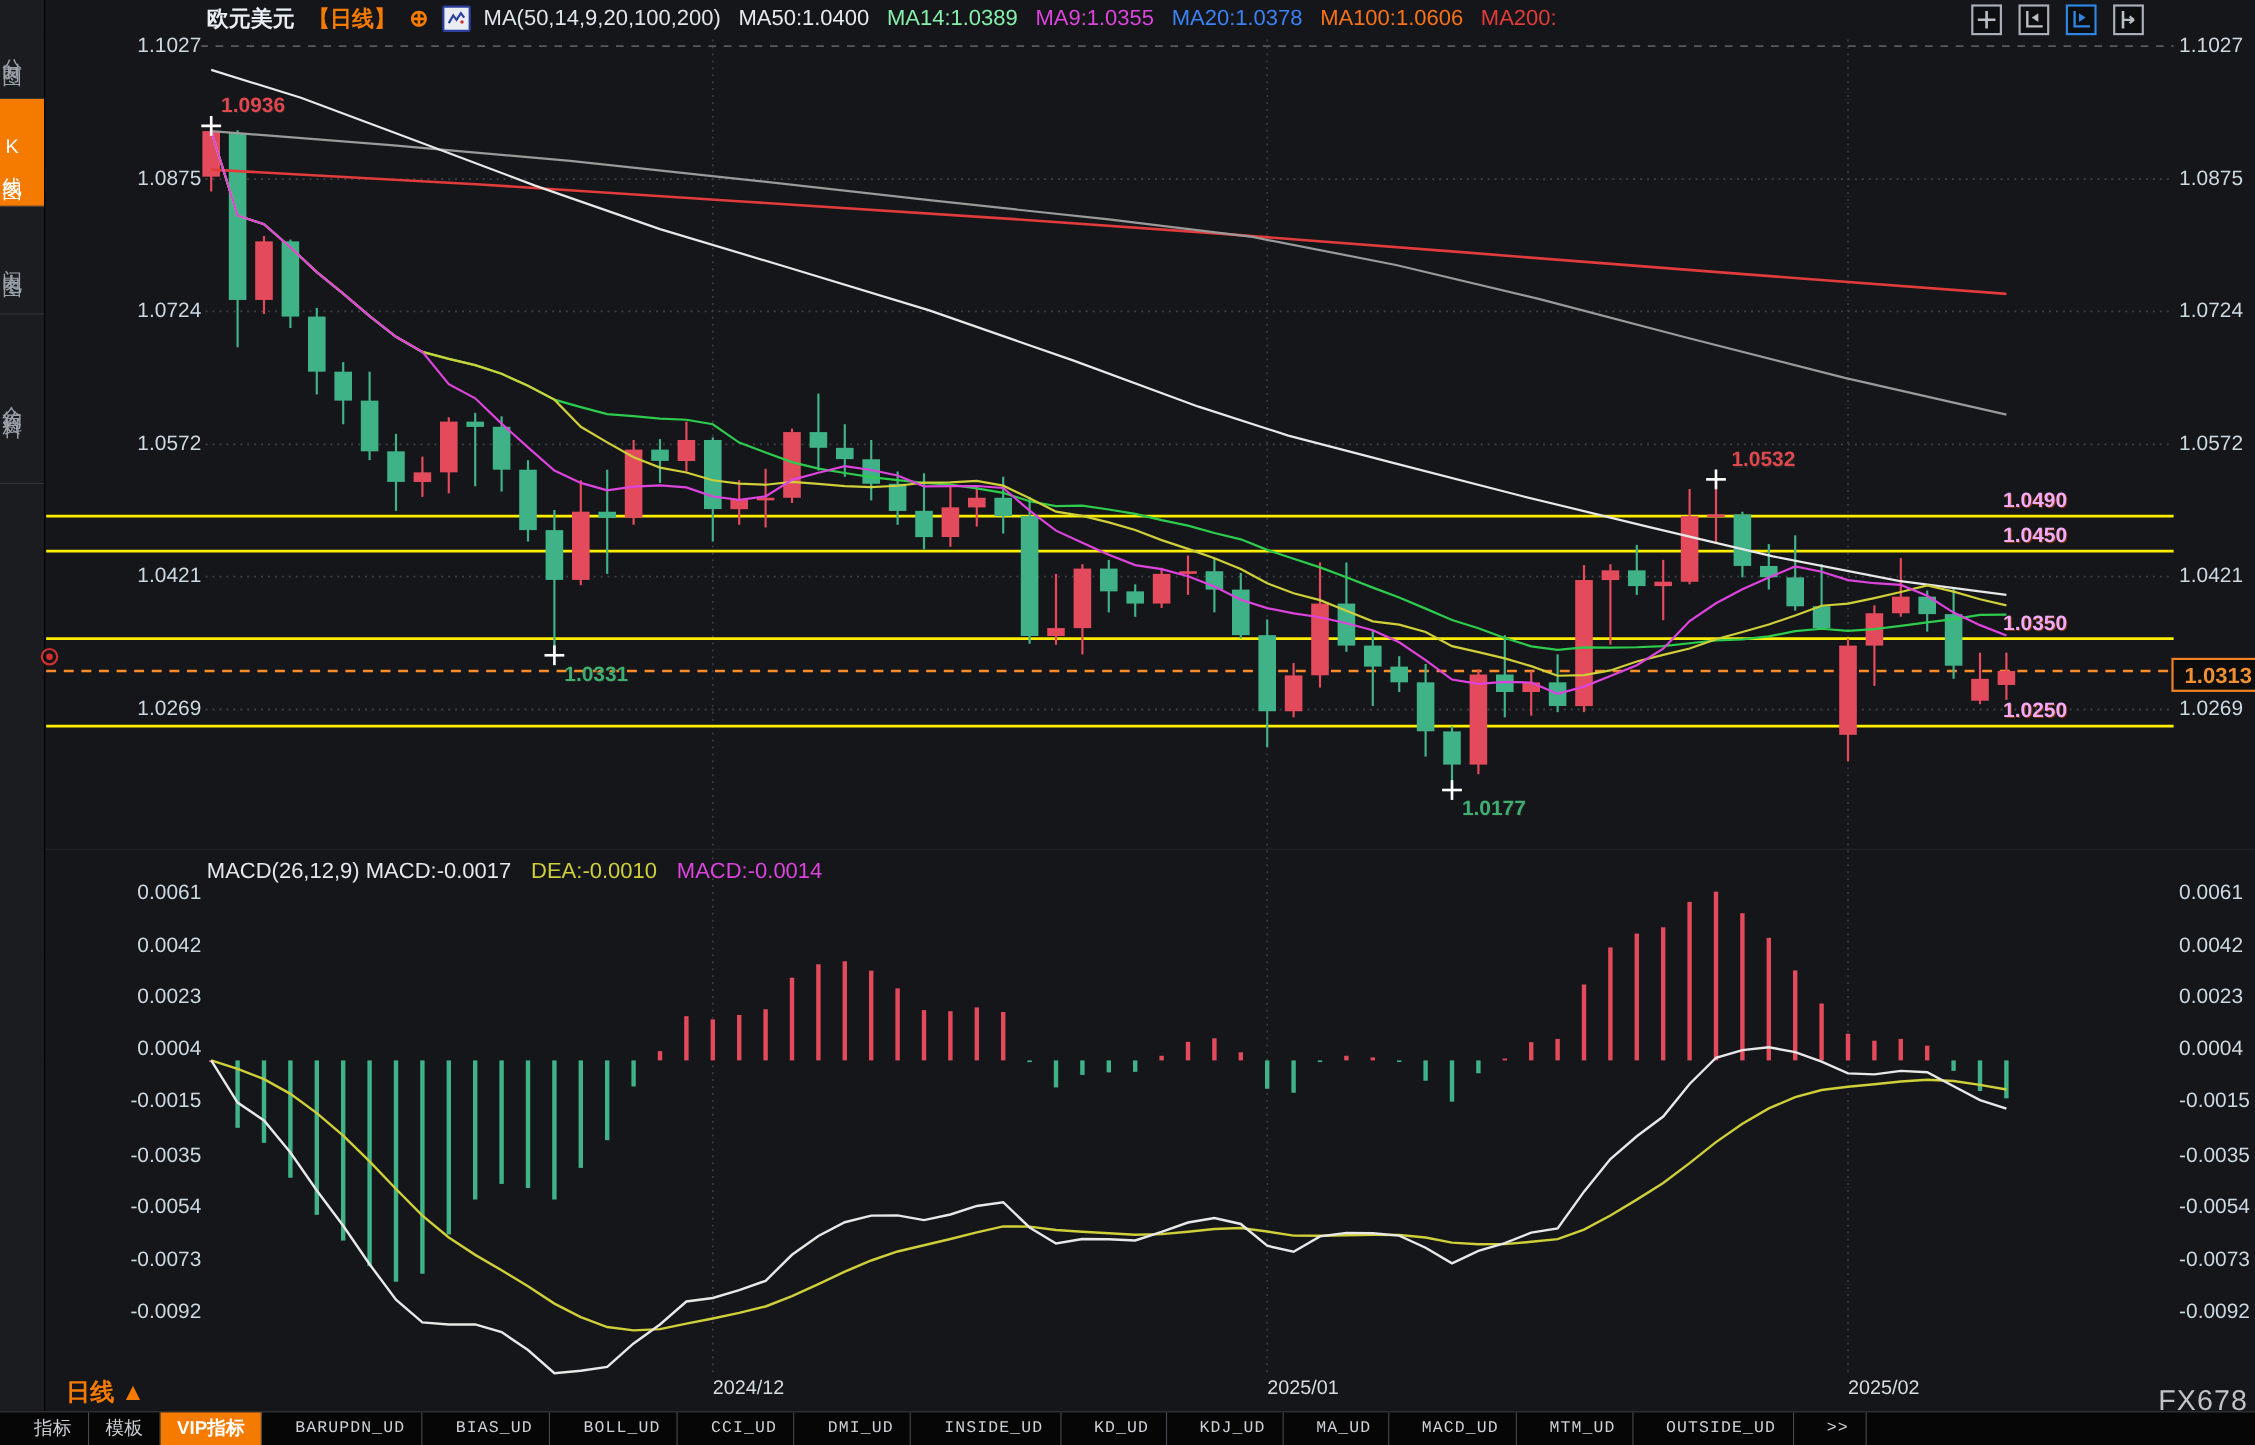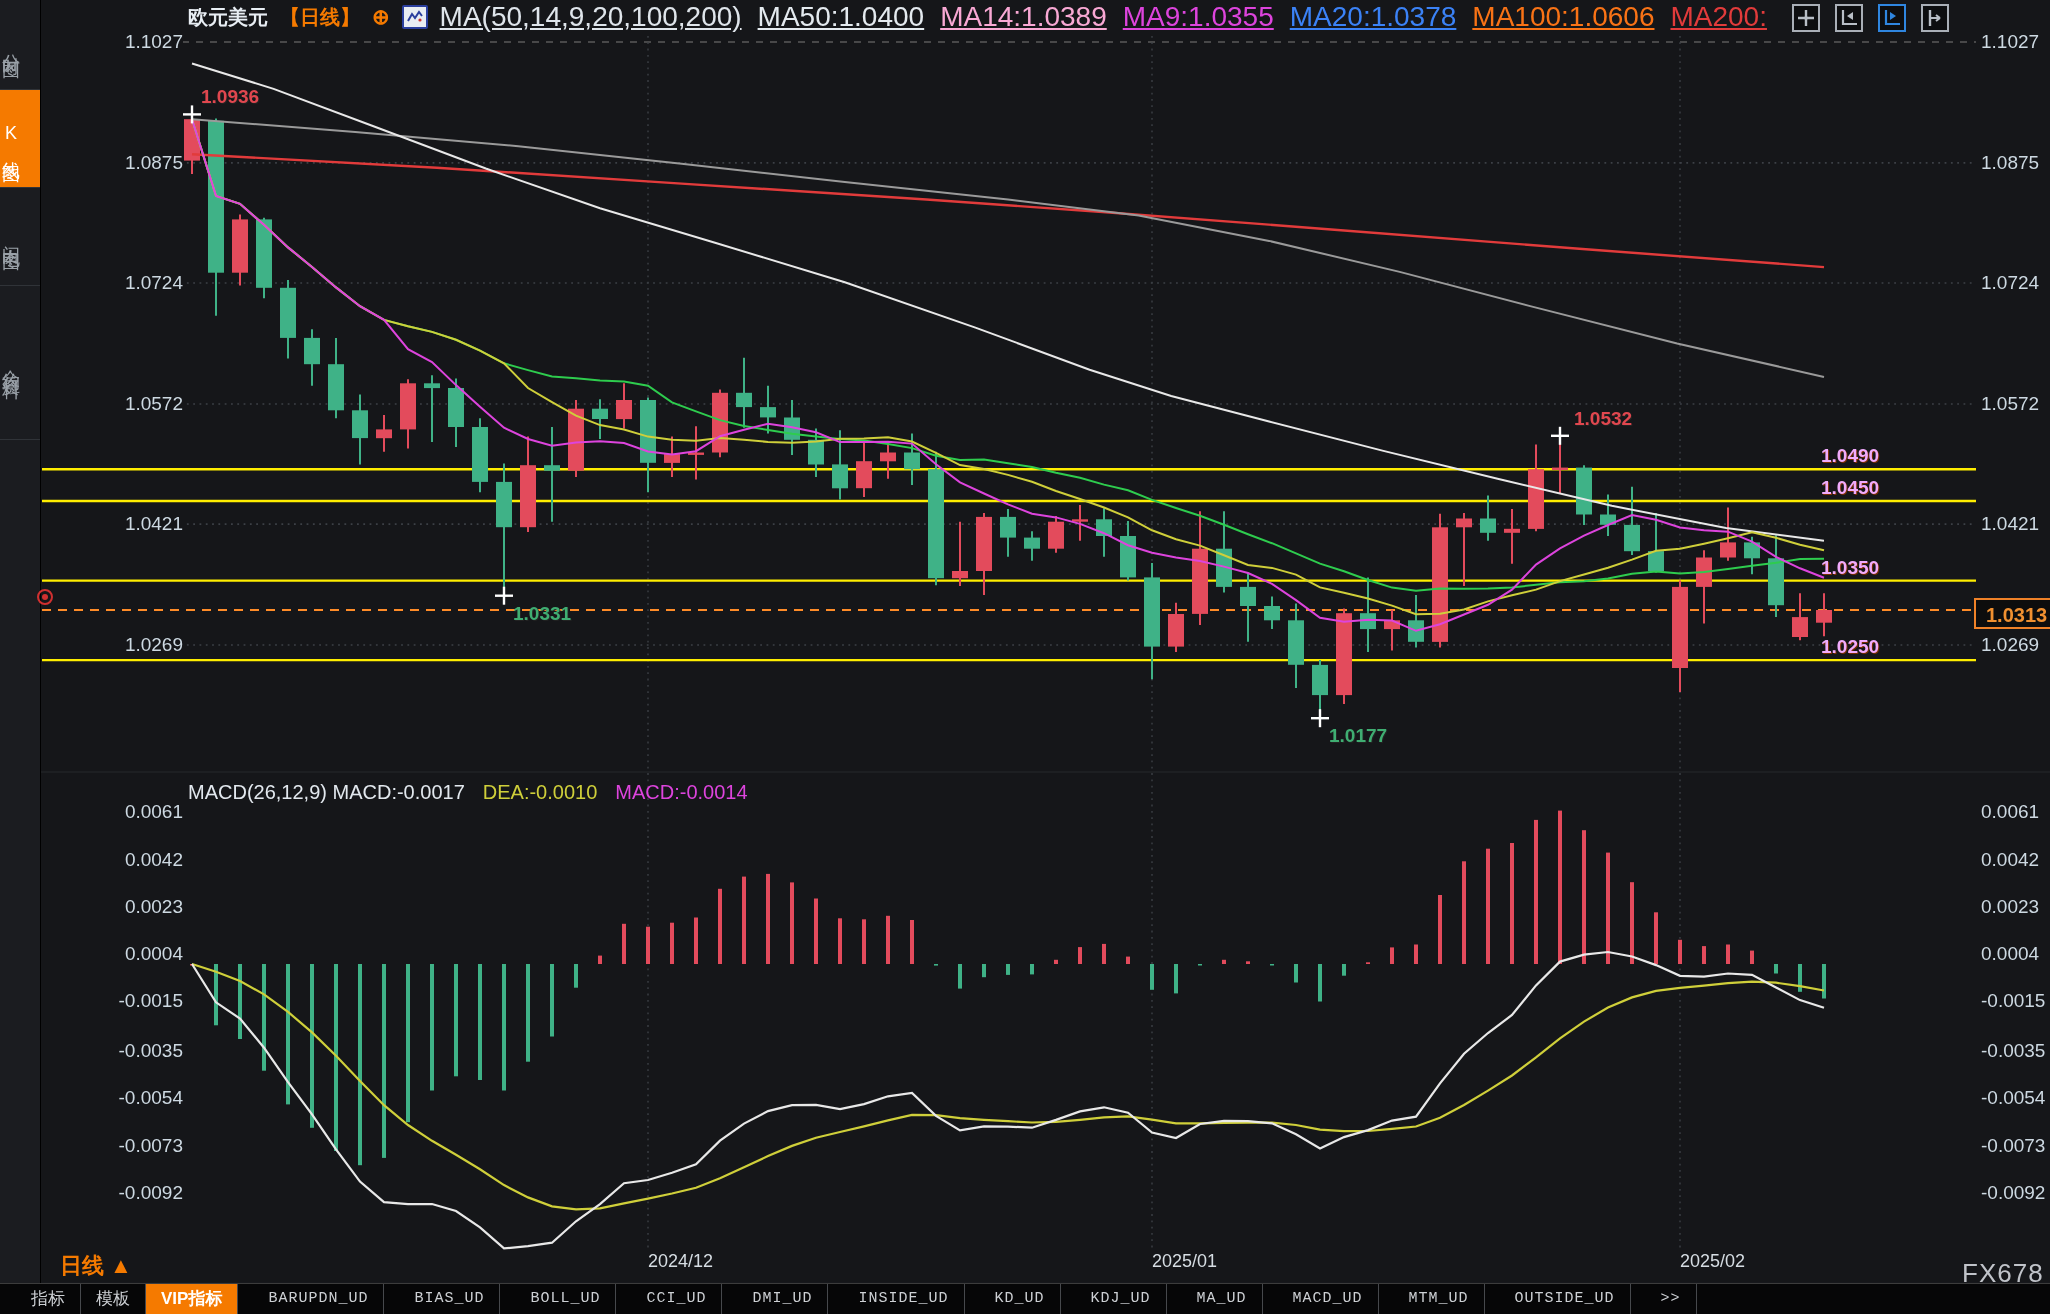--- a/index.html
+++ b/index.html
@@ -15,21 +15,21 @@
   #surface{position:absolute;left:41px;top:0;width:2009px;height:1282px;background:#151619;}
   #chart-svg{position:absolute;left:0;top:0;}
   
   #hdr{position:absolute;left:188px;top:4px;height:26px;display:flex;align-items:center;gap:12px;
        font-size:20px;white-space:nowrap;z-index:30;}
   #hdr .title{color:#e8eef4;font-weight:bold;}
   #hdr .period{color:#f57a00;font-weight:bold;}
   #hdr .plus{color:#f57a00;font-size:21px;font-weight:bold;}
   #hdr .mini-chart{width:22px;height:20px;background:#e9edf2;border:2px solid #2b3f9e;border-radius:2px;
                    display:flex;align-items:center;justify-content:center;}
-  .ma-seg{font-size:28px;text-decoration:underline;}
+  .ma-seg{font-size:20px;}
   #toolbar{position:absolute;top:4px;left:1792px;display:flex;gap:15px;z-index:30;}
   .tool-btn{width:28px;height:28px;border:2px solid #a9afb7;background:#0d0e10;display:flex;
             align-items:center;justify-content:center;cursor:pointer;box-sizing:border-box;}
   .tool-btn.active{border-color:#2f86e0;}
   
   .axlbl{position:absolute;font-size:19px;color:#cdd9e2;background:#151619;line-height:24px;z-index:5;}
   .axlbl.left{left:41px;width:142px;text-align:right;}
   .axlbl.right{left:1981px;width:100px;text-align:left;}
   .ylvl{position:absolute;width:150px;font-size:19px;font-weight:bold;color:#f0abfc;
         text-shadow:1px 1px 0 #7a2d00;z-index:6;left:1821px;}
@@ -469,21 +469,21 @@
     <span class="plus">⊕</span>
     <span class="mini-chart">
       <svg width="16" height="14" viewBox="0 0 16 14">
         <polyline points="1,11 5,4 8,8 12,2 15,6" fill="none" stroke="#2b3f9e" stroke-width="2"></polyline>
         <circle cx="13" cy="10" r="1.6" fill="#d03030"></circle>
       </svg>
     </span>
     <span id="ma-segs" style="display: inline-flex; gap: 16px;">
         <span class="ma-seg" style="color: rgb(223, 229, 235);">MA(50,14,9,20,100,200)</span>
         <span class="ma-seg" style="color: rgb(228, 234, 239);">MA50:1.0400</span>
-        <span class="ma-seg" style="color: #f9a8d4;">MA14:1.0389</span>
+        <span class="ma-seg" style="color: #86efac;">MA14:1.0389</span>
         <span class="ma-seg" style="color: rgb(221, 68, 221);">MA9:1.0355</span>
         <span class="ma-seg" style="color: #3b82f6;">MA20:1.0378</span>
         <span class="ma-seg" style="color: #f97316;">MA100:1.0606</span>
         <span class="ma-seg" style="color: rgb(226, 59, 59);">MA200:</span>
       </span>
   </div>
 
   <div id="toolbar">
     <div class="tool-btn">
       <svg width="20" height="20" viewBox="0 0 20 20">

